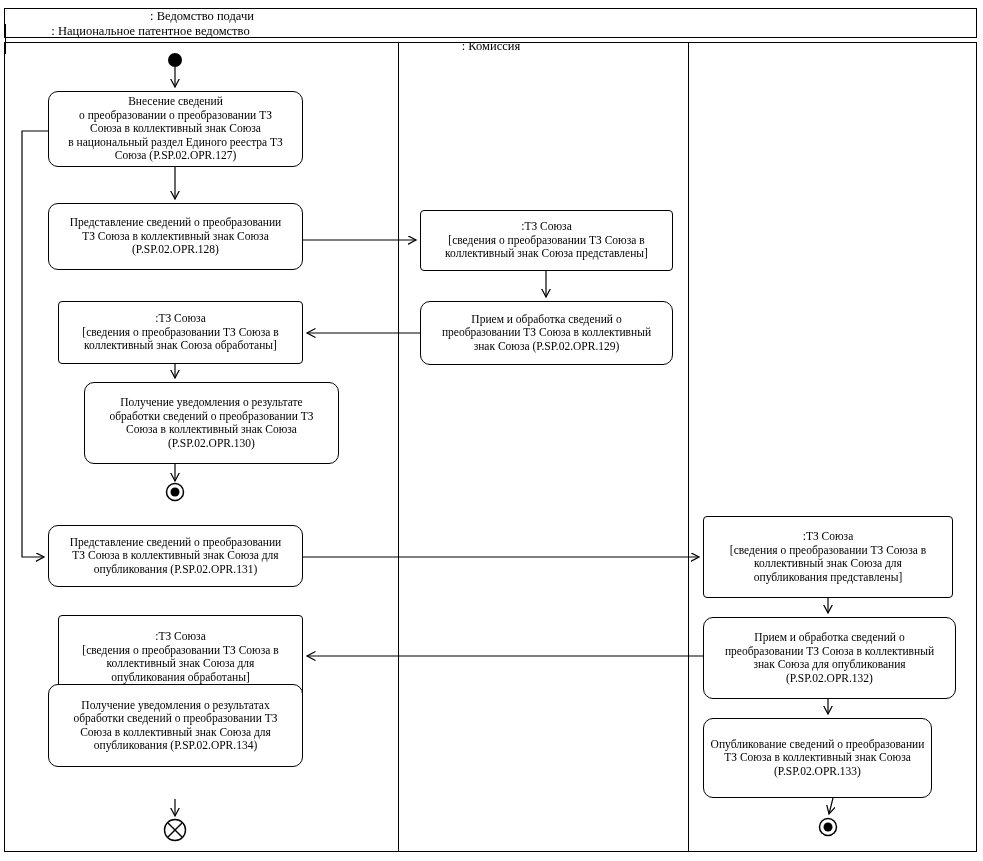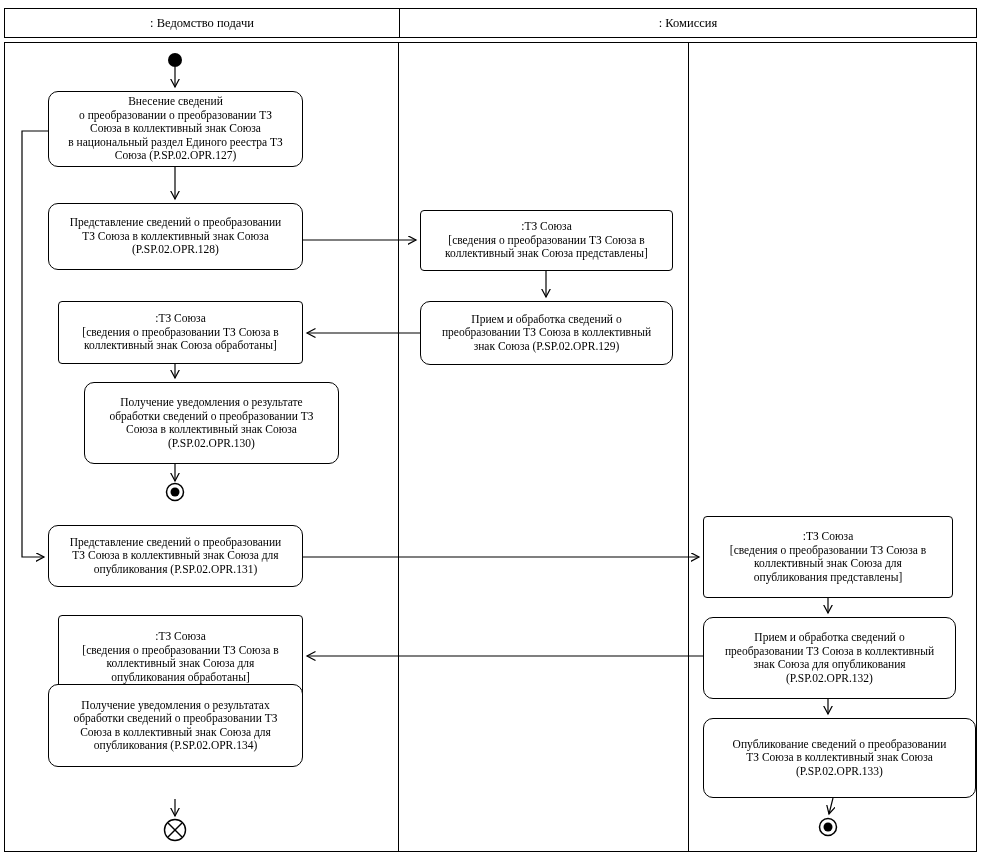--- a/index.html
+++ b/index.html
@@ -1,19 +1,19 @@
 <!DOCTYPE html>
 <html><head>
 <meta charset="utf-8">
 <style>
   html,body{margin:0;padding:0;background:#fff;}
   .diagram{position:relative;width:983px;height:861px;background:#fff;
     font-family:"Liberation Serif","DejaVu Serif",serif;color:#000;}
   .hdr{position:absolute;left:4px;top:8px;width:973px;height:30px;
-    border:1px solid #000;display:flex;box-sizing:border-box;}
+    border:1px solid #000;display:flex;box-sizing:border-box;flex-direction:column;}
   .hdr-cell{display:flex;align-items:center;justify-content:center;
     font-size:12.5px;height:100%;box-sizing:border-box;}
   .hdr-cell + .hdr-cell{border-left:1px solid #000;}
   .content{position:absolute;left:4px;top:42px;width:973px;height:810px;
     border:1px solid #000;box-sizing:border-box;}
   .lane-divider{position:absolute;top:42px;height:810px;width:1px;background:#000;}
   .node{position:absolute;box-sizing:border-box;display:flex;align-items:center;
     justify-content:center;text-align:center;white-space:pre-line;
     font-size:11.5px;line-height:13.5px;padding:2px 4px;background:#fff;}
   .activity{border:1.5px solid #000;border-radius:10px;}
@@ -21,20 +21,23 @@
   svg.wires{position:absolute;left:0;top:0;width:983px;height:861px;pointer-events:none;}
 </style>
 </head>
 <body>
 
 <div class="diagram">
 
   <div class="hdr">
     <div class="hdr-cell" style="width:394px;">
       <span>: Ведомство подачи</span>
+    </div>
+    <div class="hdr-cell" style="width:290px;">
+      <span>: Национальное патентное ведомство</span>
     </div>
     <div class="hdr-cell" style="flex:1;text-align:center;">
       <span>: Комиссия</span>
     </div>
   </div>
 
   <div class="content"></div>
   <div class="lane-divider" style="left:398px;"></div>
   <div class="lane-divider" style="left:688px;"></div>
 
@@ -116,17 +119,17 @@
 знак Союза (P.SP.02.OPR.129)</div>
 
   <div class="node object" style="left:703px;top:516px;width:250px;height:82px;">:ТЗ Союза
 [сведения о преобразовании ТЗ Союза в
 коллективный знак Союза для
 опубликования представлены]</div>
   <div class="node activity" style="left:703px;top:617px;width:253px;height:82px;">Прием и обработка сведений о
 преобразовании ТЗ Союза в коллективный
 знак Союза для опубликования
 (P.SP.02.OPR.132)</div>
-  <div class="node activity" style="left:703px;top:718px;width:273px;height:80px;">Опубликование сведений о преобразовании
+  <div class="node activity" style="left:703px;top:718px;width:229px;height:80px;">Опубликование сведений о преобразовании
 ТЗ Союза в коллективный знак Союза
 (P.SP.02.OPR.133)</div>
 
 </div>
 
 </body></html>

